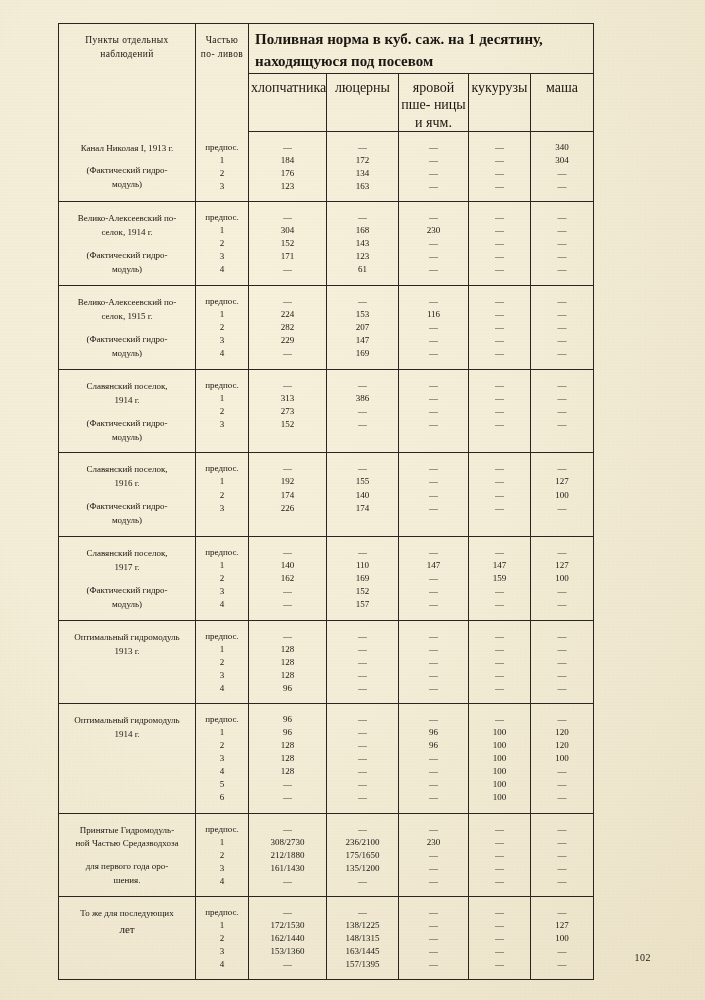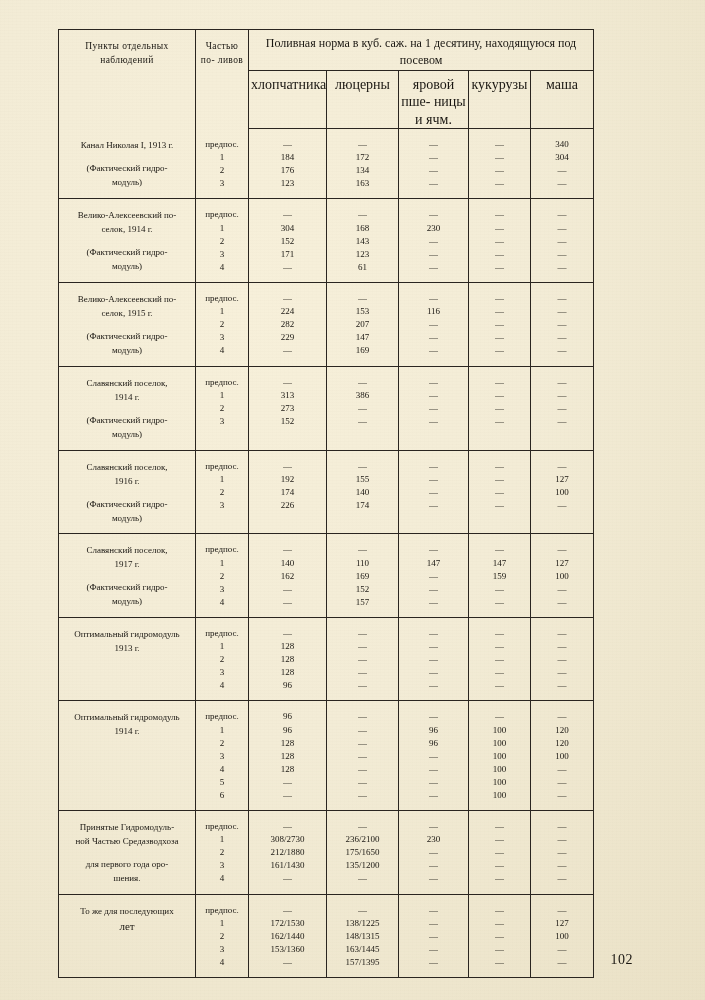--- a/index.html
+++ b/index.html
@@ -26,21 +26,21 @@
     inset: 0;
     pointer-events: none;
     opacity: .35;
     background-image:
       repeating-linear-gradient(0deg, rgba(150,135,100,.035) 0px, rgba(150,135,100,.035) 1px, transparent 1px, transparent 3px),
       repeating-linear-gradient(90deg, rgba(150,135,100,.03) 0px, rgba(150,135,100,.03) 1px, transparent 1px, transparent 4px);
   }
   .table-wrap {
     position: absolute;
     left: 58px;
-    top: 29px;
+    top: 23px;
     width: 535px;
   }
   table.main {
     border-collapse: collapse;
     width: 535px;
     table-layout: fixed;
   }
   table.main td, table.main th {
     border-left: 1px solid #2a2520;
     border-right: 1px solid #2a2520;
@@ -59,23 +59,23 @@
   }
   .hdr-left {
     height: 58px;
     padding: 9px 4px 0 4px !important;
   }
   .hdr-left .l1 { margin-bottom: 16px; }
   .hdr-span {
     height: 26px;
     border-bottom: 1px solid #2a2520;
     padding: 5px 6px 0 6px !important;
-    text-align: center;
-    font-size: 12px;
+    font-size: 15px;
     line-height: 1.45;
+    font-weight: bold;
   }
   .hdr-sub td {
     height: 30px;
     text-align: center;
     font-size: 14px;
     padding: 5px 2px 0 2px !important;
     line-height: 1.25;
     border-bottom: 1.6px solid #2a2520;
   }
 
@@ -100,23 +100,23 @@
     font-size: 9px;
     text-align: center;
     line-height: 1.45;
   }
   .num-cell span { display: block; white-space: nowrap; }
   .dash { color: #1a1712; }
   .bottom-close td { border-top: 1.6px solid #2a2520; height: 0; }
 
   .page-num {
     position: absolute;
-    right: 72px;
+    right: 54px;
     top: 952px;
-    font-size: 14px;
+    font-size: 10px;
     letter-spacing: .5px;
   }
 </style>
 </head>
 <body>
 
 <div class="page">
   <div class="grain"></div>
 
   <div class="table-wrap">

